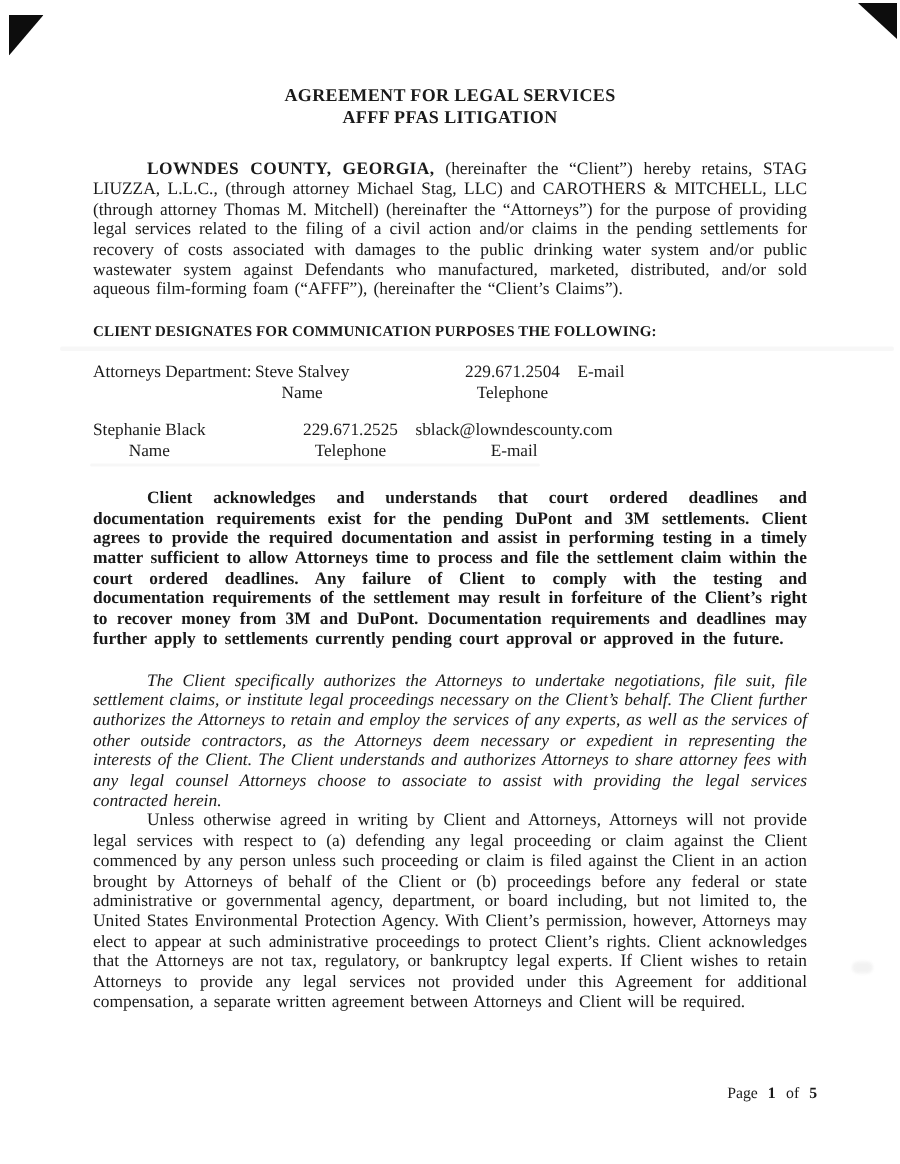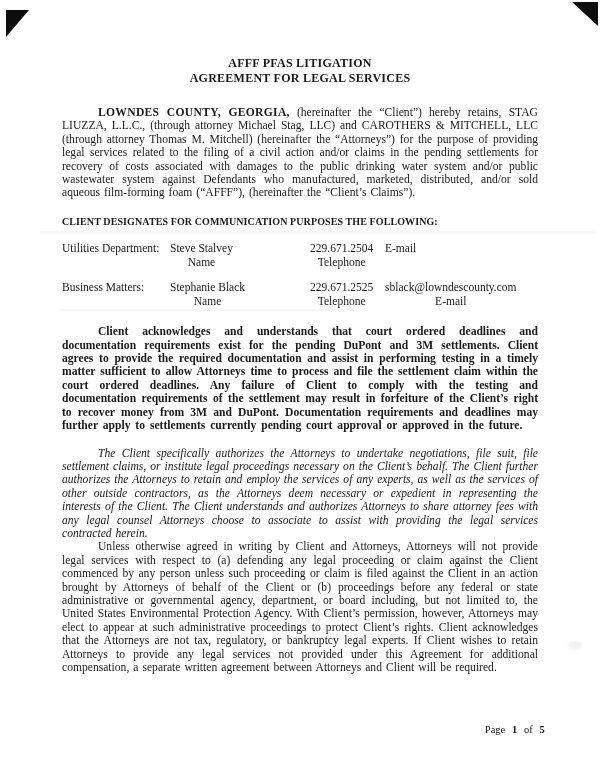--- a/index.html
+++ b/index.html
@@ -80,53 +80,52 @@
 
   <div class="corner-mark corner-tl"></div>
   <div class="corner-mark corner-tr"></div>
   <div class="scan-streak streak-1"></div>
   <div class="scan-streak streak-2"></div>
   <div class="smudge-br"></div>
 
   <div class="content">
 
     <div class="title-block">
+      <div>AGREEMENT FOR LEGAL SERVICES</div>
       <div>AFFF PFAS LITIGATION</div>
-      <div>AGREEMENT FOR LEGAL SERVICES</div>
     </div>
 
     <p class="para indent p1"><span class="lead-bold">LOWNDES COUNTY, GEORGIA,</span><span> (hereinafter the “Client”) hereby retains, STAG LIUZZA, L.L.C., (through attorney Michael Stag, LLC) and CAROTHERS &amp; MITCHELL, LLC (through attorney Thomas M. Mitchell) (hereinafter the “Attorneys”) for the purpose of providing legal services related to the filing of a civil action and/or claims in the pending settlements for recovery of costs associated with damages to the public drinking water system and/or public wastewater system against Defendants who manufactured, marketed, distributed, and/or sold aqueous film-forming foam (“AFFF”), (hereinafter the “Client’s Claims”).</span></p>
 
     <div class="section-heading">CLIENT DESIGNATES FOR COMMUNICATION PURPOSES THE FOLLOWING:</div>
 
     <div class="contacts">
 
       <div class="contact-row">
-        <div class="c-label">Utilities Department:</div>
+        <div class="c-label">Attorneys Department:</div>
         <div class="c-name">
           <span class="cell-inner">
             <span class="val">Steve Stalvey</span>
             <span class="cap">Name</span>
           </span>
         </div>
         <div class="c-phone">
           <span class="cell-inner">
             <span class="val">229.671.2504</span>
             <span class="cap">Telephone</span>
           </span>
         </div>
         <div class="c-email">
           <span class="cell-inner">
             <span class="cap">E-mail</span>
           </span>
         </div>
       </div>
 
       <div class="contact-row">
-        <div class="c-label">Business Matters:</div>
         <div class="c-name">
           <span class="cell-inner">
             <span class="val">Stephanie Black</span>
             <span class="cap">Name</span>
           </span>
         </div>
         <div class="c-phone">
           <span class="cell-inner">
             <span class="val">229.671.2525</span>
             <span class="cap">Telephone</span>

